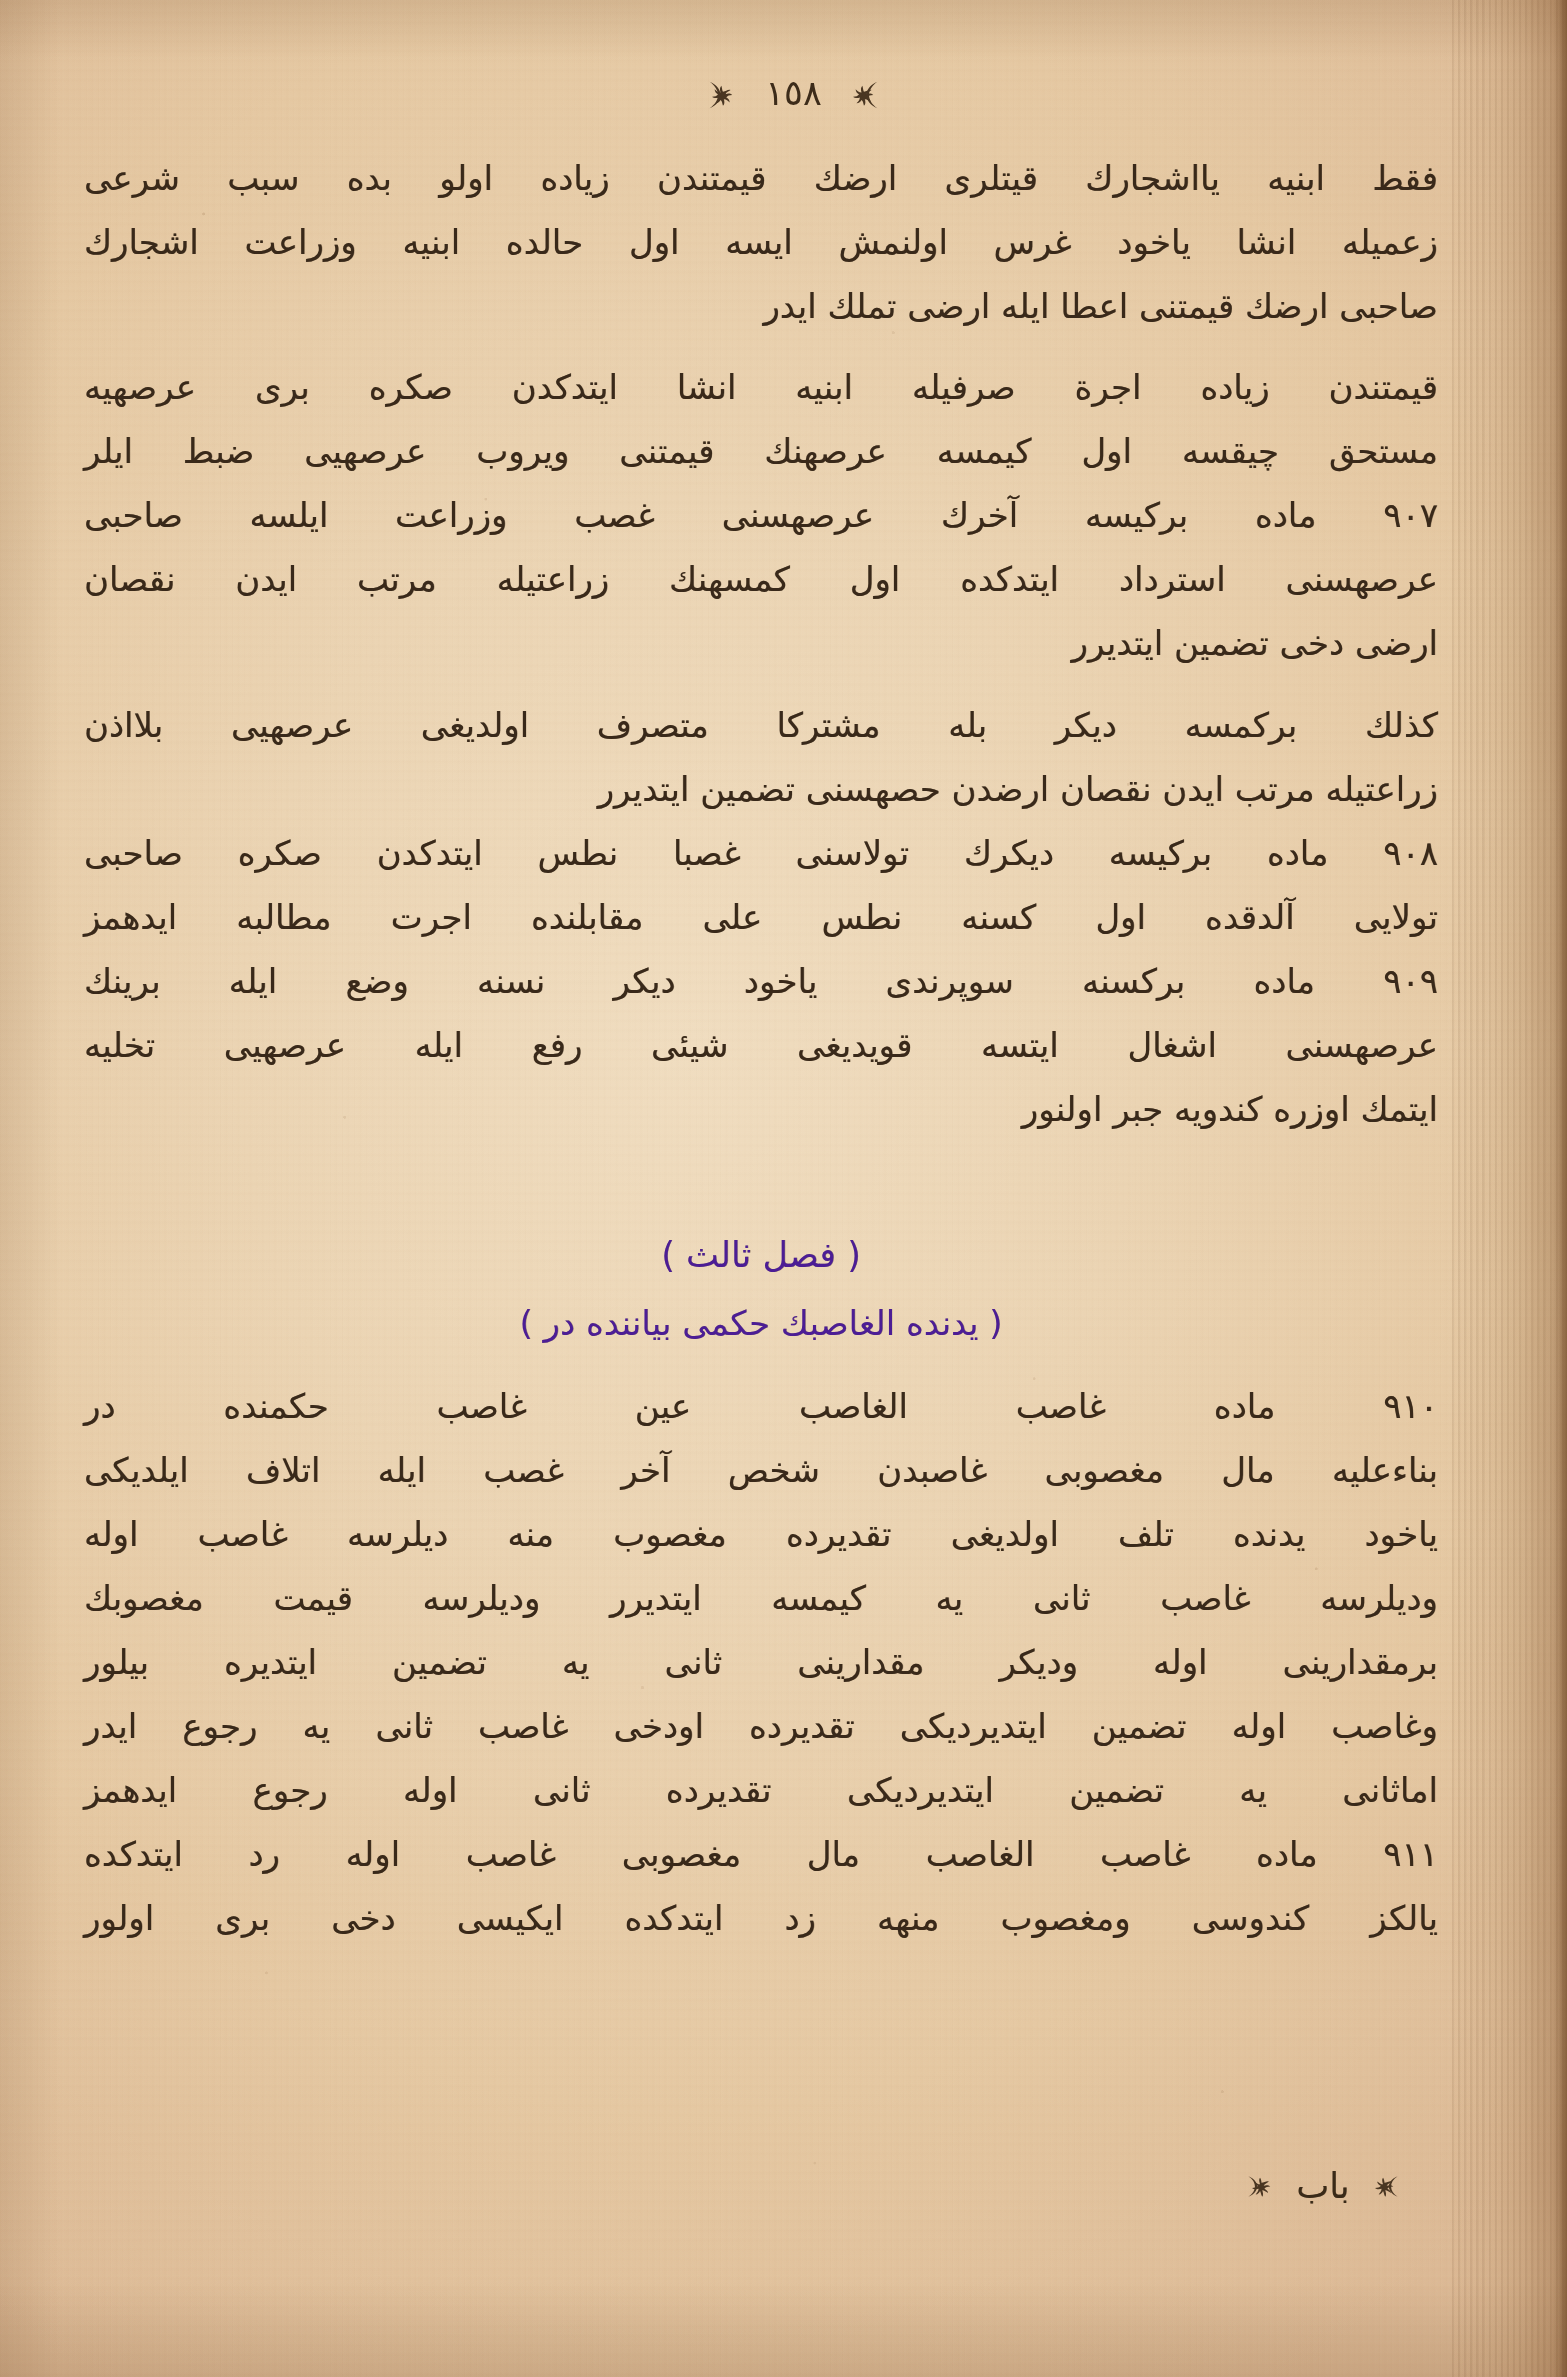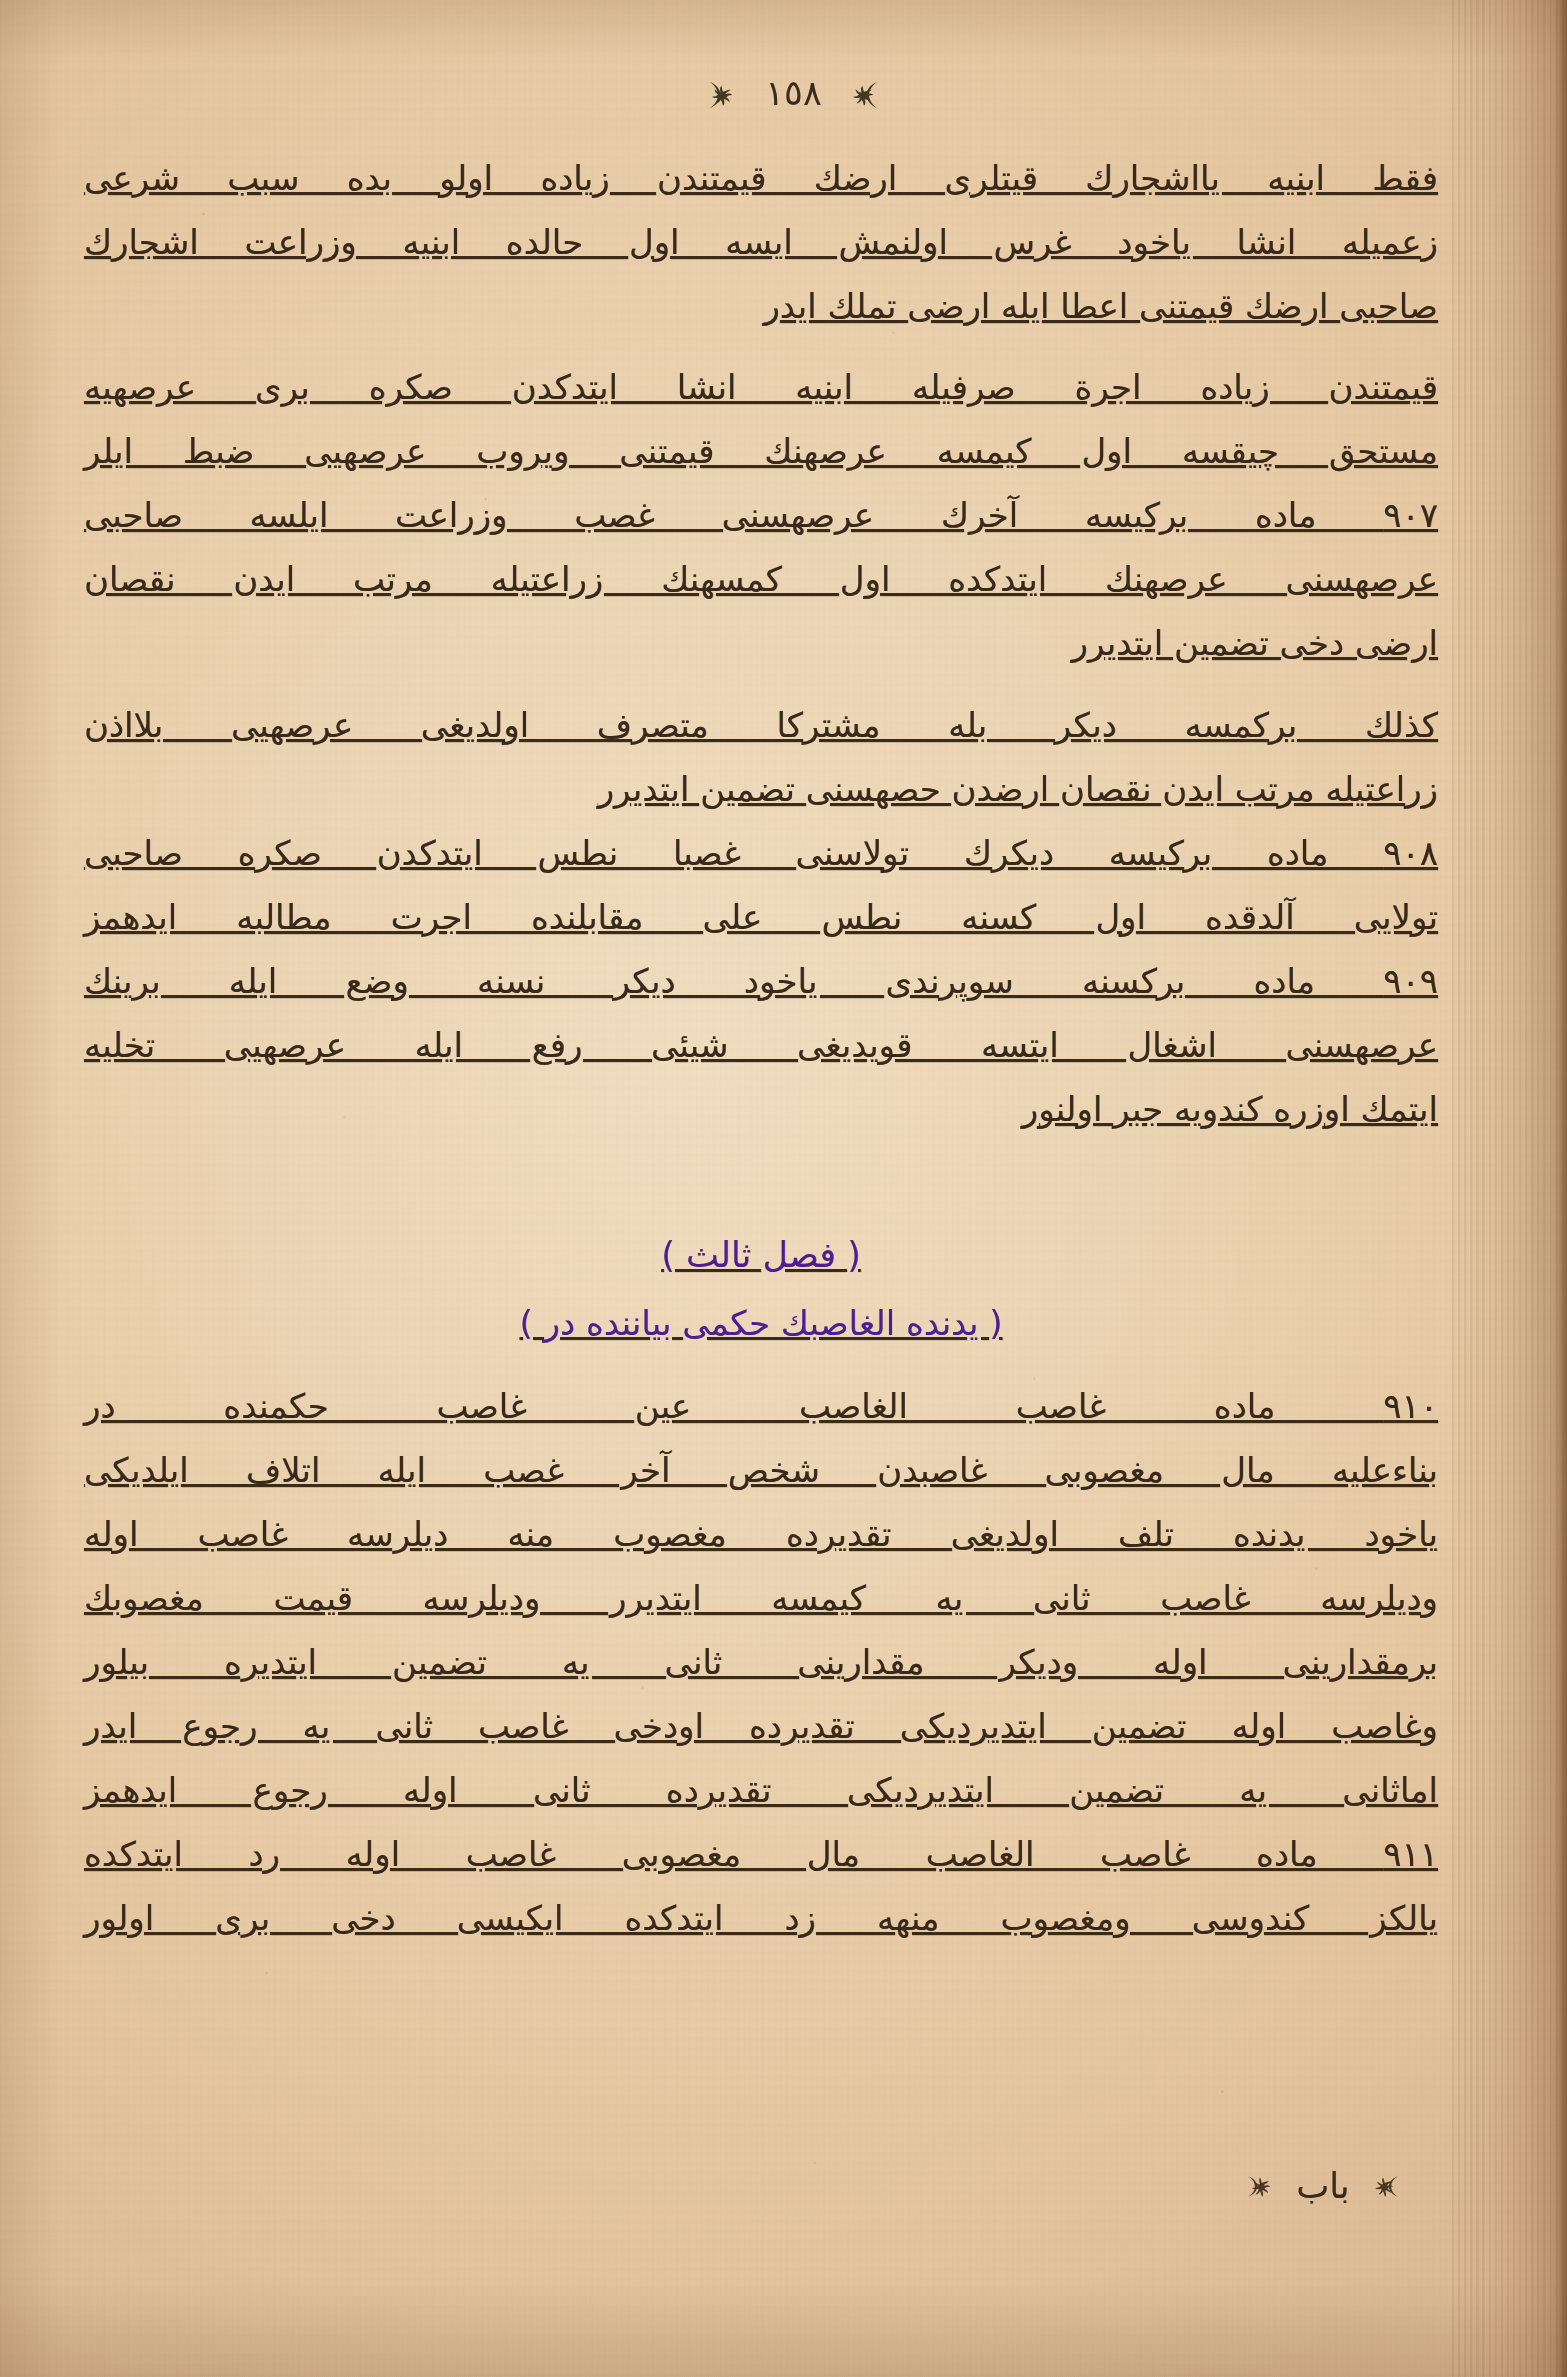--- a/index.html
+++ b/index.html
@@ -171,21 +171,20 @@
     color: #4a3622;
   }
   .ornament svg { display: block; width: 100%; height: 100%; }
 
   
   .text-column {
     position: absolute;
     top: 146px;
     right: 129px;
     left: 84px;
-    text-decoration: underline;
   }
 
   .para { margin: 0 0 0 0; }
 
   .line {
     direction: rtl;
     text-align: justify;
     text-align-last: justify;
     font-size: 34px;
     line-height: 64px;
@@ -284,21 +283,21 @@
 
       <div class="gap-sm"></div>
 
       <div class="para">
         <div class="line">قيمتندن زياده اجرة صرفيله ابنيه انشا ايتدكدن صكره برى عرصهيه</div>
         <div class="line">مستحق چيقسه اول كيمسه عرصهنك قيمتنى ويروب عرصهيى ضبط ايلر</div>
       </div>
 
       <div class="para">
         <div class="line article-line">٩٠٧ ماده    بركيسه آخرك عرصهسنى غصب وزراعت ايلسه صاحبى</div>
-        <div class="line">عرصهسنى عرصهنك ايتدكده اول كمسهنك زراعتيله مرتب ايدن نقصان</div>
+        <div class="line">عرصهسنى استرداد ايتدكده اول كمسهنك زراعتيله مرتب ايدن نقصان</div>
         <div class="line plain">ارضى دخى تضمين ايتديرر</div>
       </div>
 
       <div class="gap-sm"></div>
 
       <div class="para">
         <div class="line">كذلك بركمسه ديكر بله مشتركا متصرف اولديغى عرصهيى بلااذن</div>
         <div class="line plain">زراعتيله مرتب ايدن نقصان ارضدن حصهسنى تضمين ايتديرر</div>
       </div>
 

